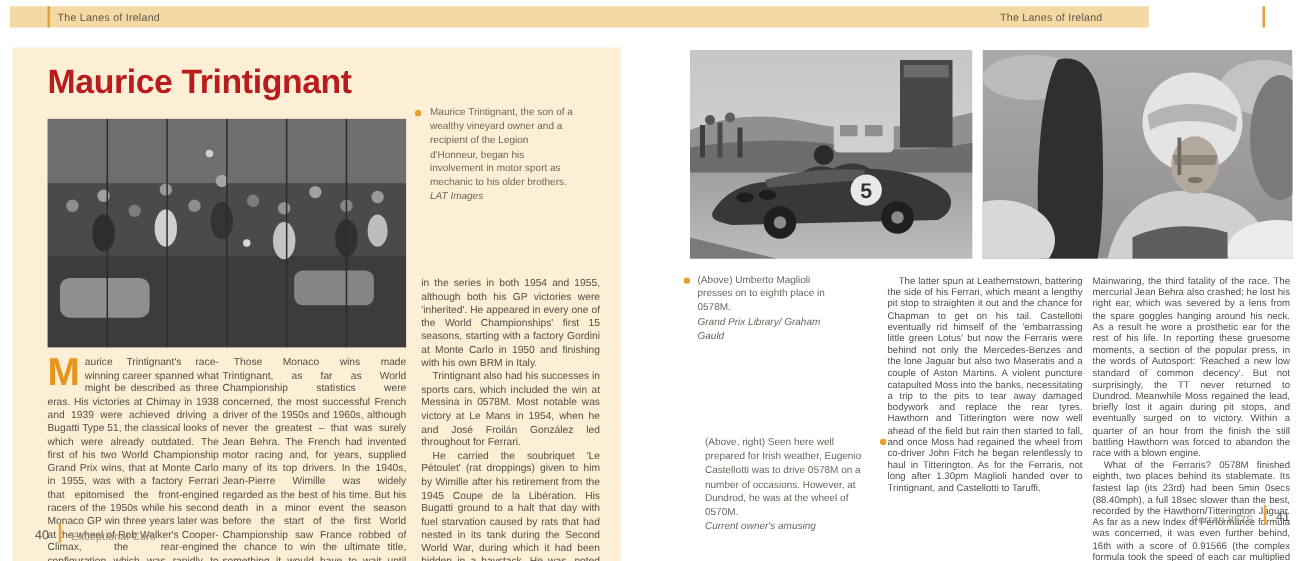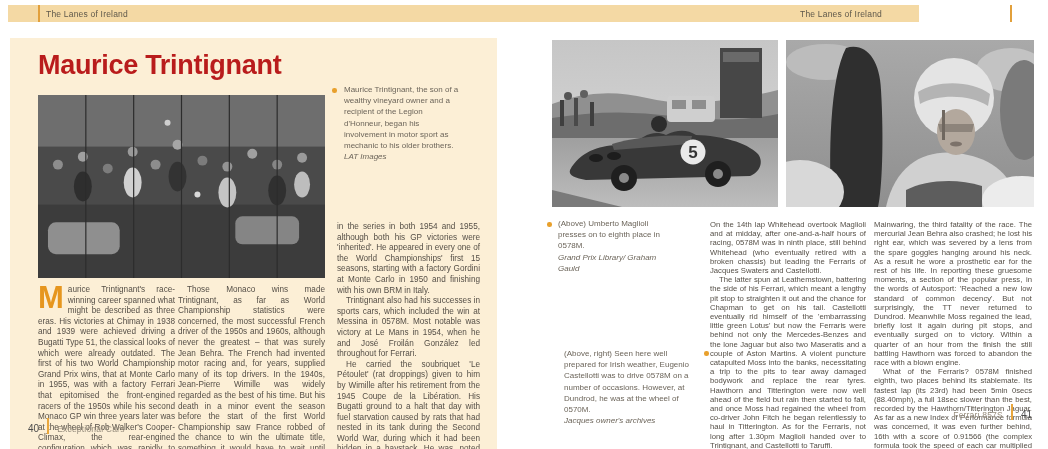--- a/index.html
+++ b/index.html
@@ -194,25 +194,24 @@
 
     <span class="bullet bullet-cap1"></span>
     <div class="cap cap-maglioli">
       <span>(Above) Umberto Maglioli presses on to eighth place in 0578M.</span>
       <div class="credit">Grand Prix Library/ Graham Gauld</div>
     </div>
 
     <span class="bullet bullet-cap2"></span>
     <div class="cap cap-castellotti">
       <span>(Above, right) Seen here well prepared for Irish weather, Eugenio Castellotti was to drive 0578M on a number of occasions. However, at Dundrod, he was at the wheel of 0570M.</span>
-      <div class="credit">Jacques owner's archives</div>
+      <div class="credit">Current owner's amusing</div>
     </div>
 
     <div class="bcol rp-col rp-col1">
-      <p>On the 14th lap Whitehead overtook Maglioli and at midday, after one-and-a-half hours of racing, 0578M was in ninth place, still behind Whitehead (who eventually retired with a broken chassis) but leading the Ferraris of Jacques Swaters and Castellotti.</p>
       <p class="ind">The latter spun at Leathemstown, battering the side of his Ferrari, which meant a lengthy pit stop to straighten it out and the chance for Chapman to get on his tail. Castellotti eventually rid himself of the 'embarrassing little green Lotus' but now the Ferraris were behind not only the Mercedes-Benzes and the lone Jaguar but also two Maseratis and a couple of Aston Martins. A violent puncture catapulted Moss into the banks, necessitating a trip to the pits to tear away damaged bodywork and replace the rear tyres. Hawthorn and Titterington were now well ahead of the field but rain then started to fall, and once Moss had regained the wheel from co-driver John Fitch he began relentlessly to haul in Titterington. As for the Ferraris, not long after 1.30pm Maglioli handed over to Trintignant, and Castellotti to Taruffi.</p>
 
     </div>
     <div class="bcol rp-col rp-col2">
       <p>Mainwaring, the third fatality of the race. The mercurial Jean Behra also crashed; he lost his right ear, which was severed by a lens from the spare goggles hanging around his neck. As a result he wore a prosthetic ear for the rest of his life. In reporting these gruesome moments, a section of the popular press, in the words of Autosport: 'Reached a new low standard of common decency'. But not surprisingly, the TT never returned to Dundrod. Meanwhile Moss regained the lead, briefly lost it again during pit stops, and eventually surged on to victory. Within a quarter of an hour from the finish the still battling Hawthorn was forced to abandon the race with a blown engine.</p>
       <p class="ind">What of the Ferraris? 0578M finished eighth, two places behind its stablemate. Its fastest lap (its 23rd) had been 5min 0secs (88.40mph), a full 18sec slower than the best, recorded by the Hawthorn/Titterington Jaguar. As far as a new Index of Performance formula was concerned, it was even further behind, 16th with a score of 0.91566 (the complex formula took the speed of each car multiplied by its engine capacity, plus 240, or the capacity multiplied by 97). Ferrari was outclassed once again.</p>
     </div>
 
     <div class="footer footer-r">
       <span class="foot-title">Ferrari 857S</span>

